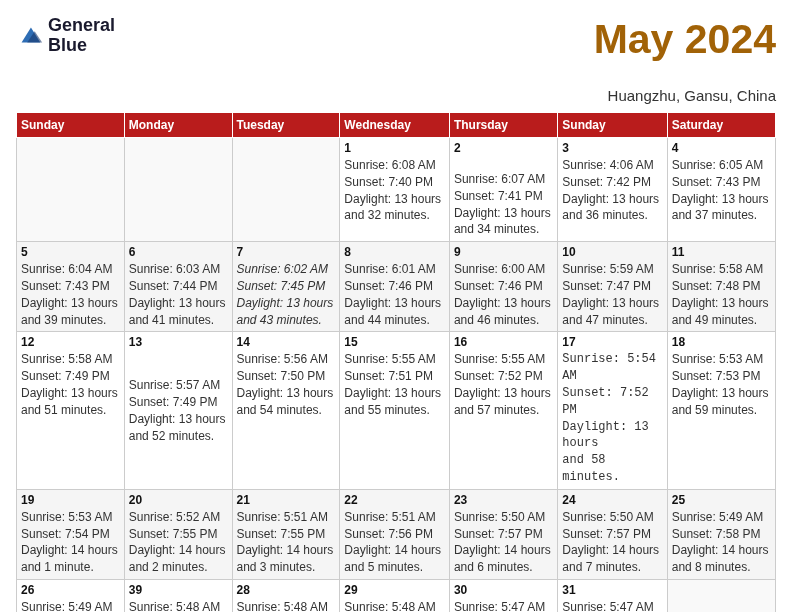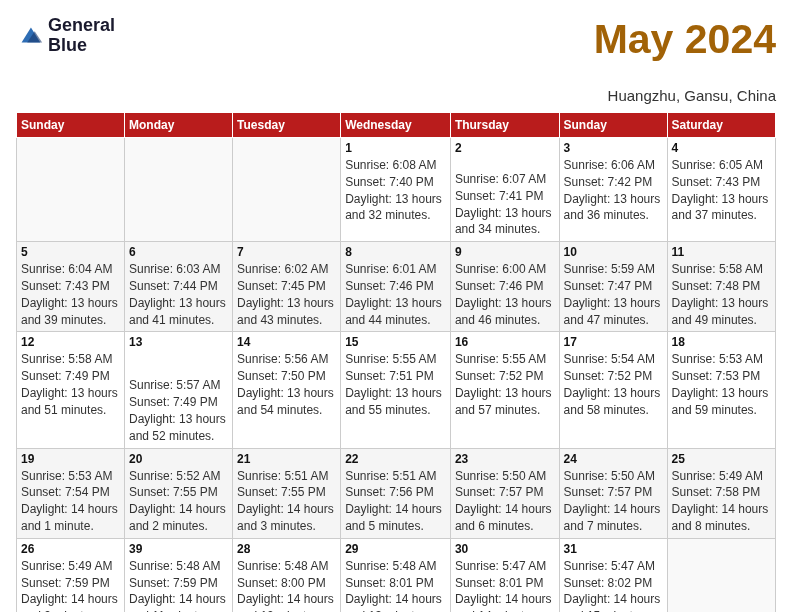--- a/index.html
+++ b/index.html
@@ -134,21 +134,21 @@
         </td>
         <td>
           <span class="day-number">2</span>
           <div class="day-info" style="white-space: pre-line; margin-top: 16px;">Sunrise: 6:07 AM
 Sunset: 7:41 PM
 Daylight: 13 hours
 and 34 minutes.</div>
         </td>
         <td>
           <span class="day-number">3</span>
-          <div class="day-info" style="white-space: pre-line;">Sunrise: 6:06 AM
+          <div class="day-info" style="white-space: pre-line;">Sunrise: 4:06 AM
 Sunset: 7:42 PM
 Daylight: 13 hours
 and 36 minutes.</div>
         </td>
         <td>
           <span class="day-number">4</span>
           <div class="day-info" style="white-space: pre-line;">Sunrise: 6:05 AM
 Sunset: 7:43 PM
 Daylight: 13 hours
 and 37 minutes.</div>
@@ -164,21 +164,21 @@
         </td>
         <td>
           <span class="day-number">6</span>
           <div class="day-info" style="white-space: pre-line;">Sunrise: 6:03 AM
 Sunset: 7:44 PM
 Daylight: 13 hours
 and 41 minutes.</div>
         </td>
         <td>
           <span class="day-number">7</span>
-          <div class="day-info" style="white-space: pre-line;">Sunrise: 6:02 AM
+          <div class="day-info" style="white-space: pre-line; font-style: italic;">Sunrise: 6:02 AM
 Sunset: 7:45 PM
 Daylight: 13 hours
 and 43 minutes.</div>
         </td>
         <td>
           <span class="day-number">8</span>
           <div class="day-info" style="white-space: pre-line;">Sunrise: 6:01 AM
 Sunset: 7:46 PM
 Daylight: 13 hours
 and 44 minutes.</div>
@@ -236,21 +236,21 @@
         </td>
         <td>
           <span class="day-number">16</span>
           <div class="day-info" style="white-space: pre-line;">Sunrise: 5:55 AM
 Sunset: 7:52 PM
 Daylight: 13 hours
 and 57 minutes.</div>
         </td>
         <td>
           <span class="day-number">17</span>
-          <div class="day-info" style="white-space: pre-line;">Sunrise: 5:54 AM
+          <div class="day-info" style="white-space: pre-line; font-family: Liberation Mono, monospace;">Sunrise: 5:54 AM
 Sunset: 7:52 PM
 Daylight: 13 hours
 and 58 minutes.</div>
         </td>
         <td>
           <span class="day-number">18</span>
           <div class="day-info" style="white-space: pre-line;">Sunrise: 5:53 AM
 Sunset: 7:53 PM
 Daylight: 13 hours
 and 59 minutes.</div>

